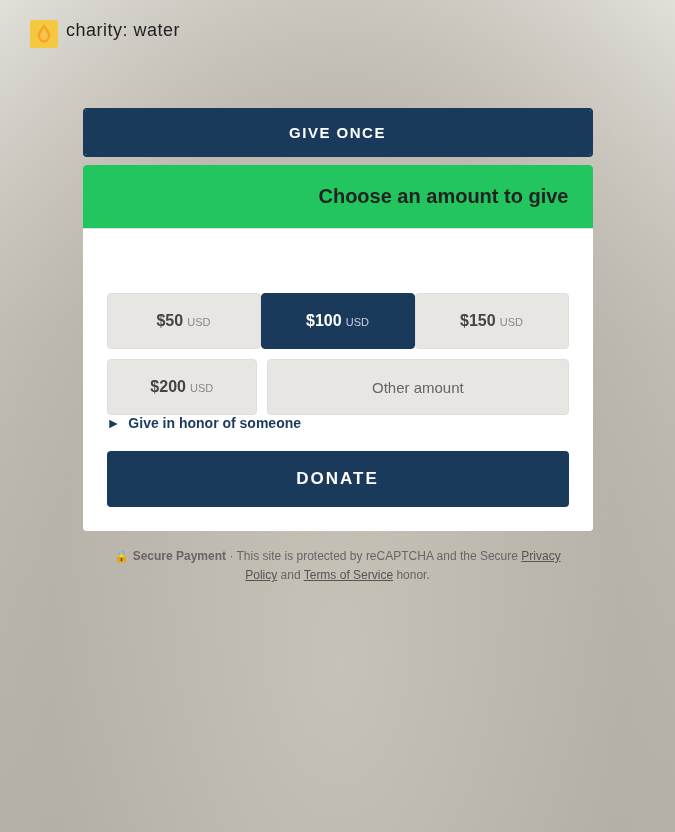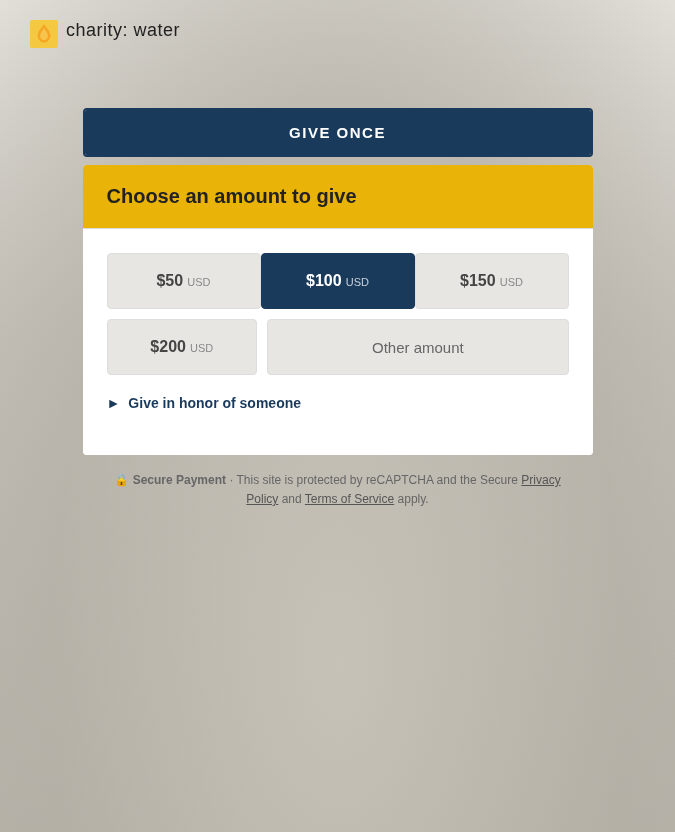--- a/index.html
+++ b/index.html
@@ -124,50 +124,50 @@
 
     
     .donation-card {
       background: #f5f4f0;
       border-radius: 4px;
       overflow: hidden;
       margin-bottom: 16px;
     }
 
     .card-header {
-      background: #eab308;
+      background: #22c55e;
       padding: 20px 24px;
       border-bottom: 1px solid #ddd;
-      text-align: left;
+      text-align: right;
     }
 
     .card-header-title {
       font-size: 20px;
       font-weight: 600;
       color: #222;
     }
 
     .card-body {
       padding: 24px;
       background: #fff;
     }
 
     
     .amount-grid {
       display: grid;
       grid-template-columns: 1fr 1fr 1fr;
       gap: 0;
       margin-bottom: 10px;
+      margin-top: 40px;
     }
 
     .amount-grid-row2 {
       display: grid;
       grid-template-columns: 1fr 2fr;
       gap: 10px;
-      margin-bottom: 20px;
     }
 
     .amount-btn {
       padding: 18px 12px;
       border: 1px solid #ddd;
       border-radius: 4px;
       background: #e8e6e2;
       color: #444;
       font-size: 15px;
       cursor: pointer;
@@ -316,27 +316,28 @@
           </button>
         </div>
 
         
         <div class="honor-section">
           <span class="honor-arrow">►</span>
           <span class="honor-text">Give in honor of someone</span>
         </div>
 
         
+        <button class="donate-btn">DONATE</button>
       </div>
     </div>
 
     <div class="footer-text">
       <span>🔒</span>
       <strong>Secure Payment</strong>
       <span> · This site is protected by reCAPTCHA and the Secure </span>
       <a href="#">Privacy Policy</a>
       <span> and </span>
       <a href="#">Terms of Service</a>
-      <span> apply.</span>
+      <span> honor.</span>
     </div>
 
   </div>
 </div>
 
 </body></html>

